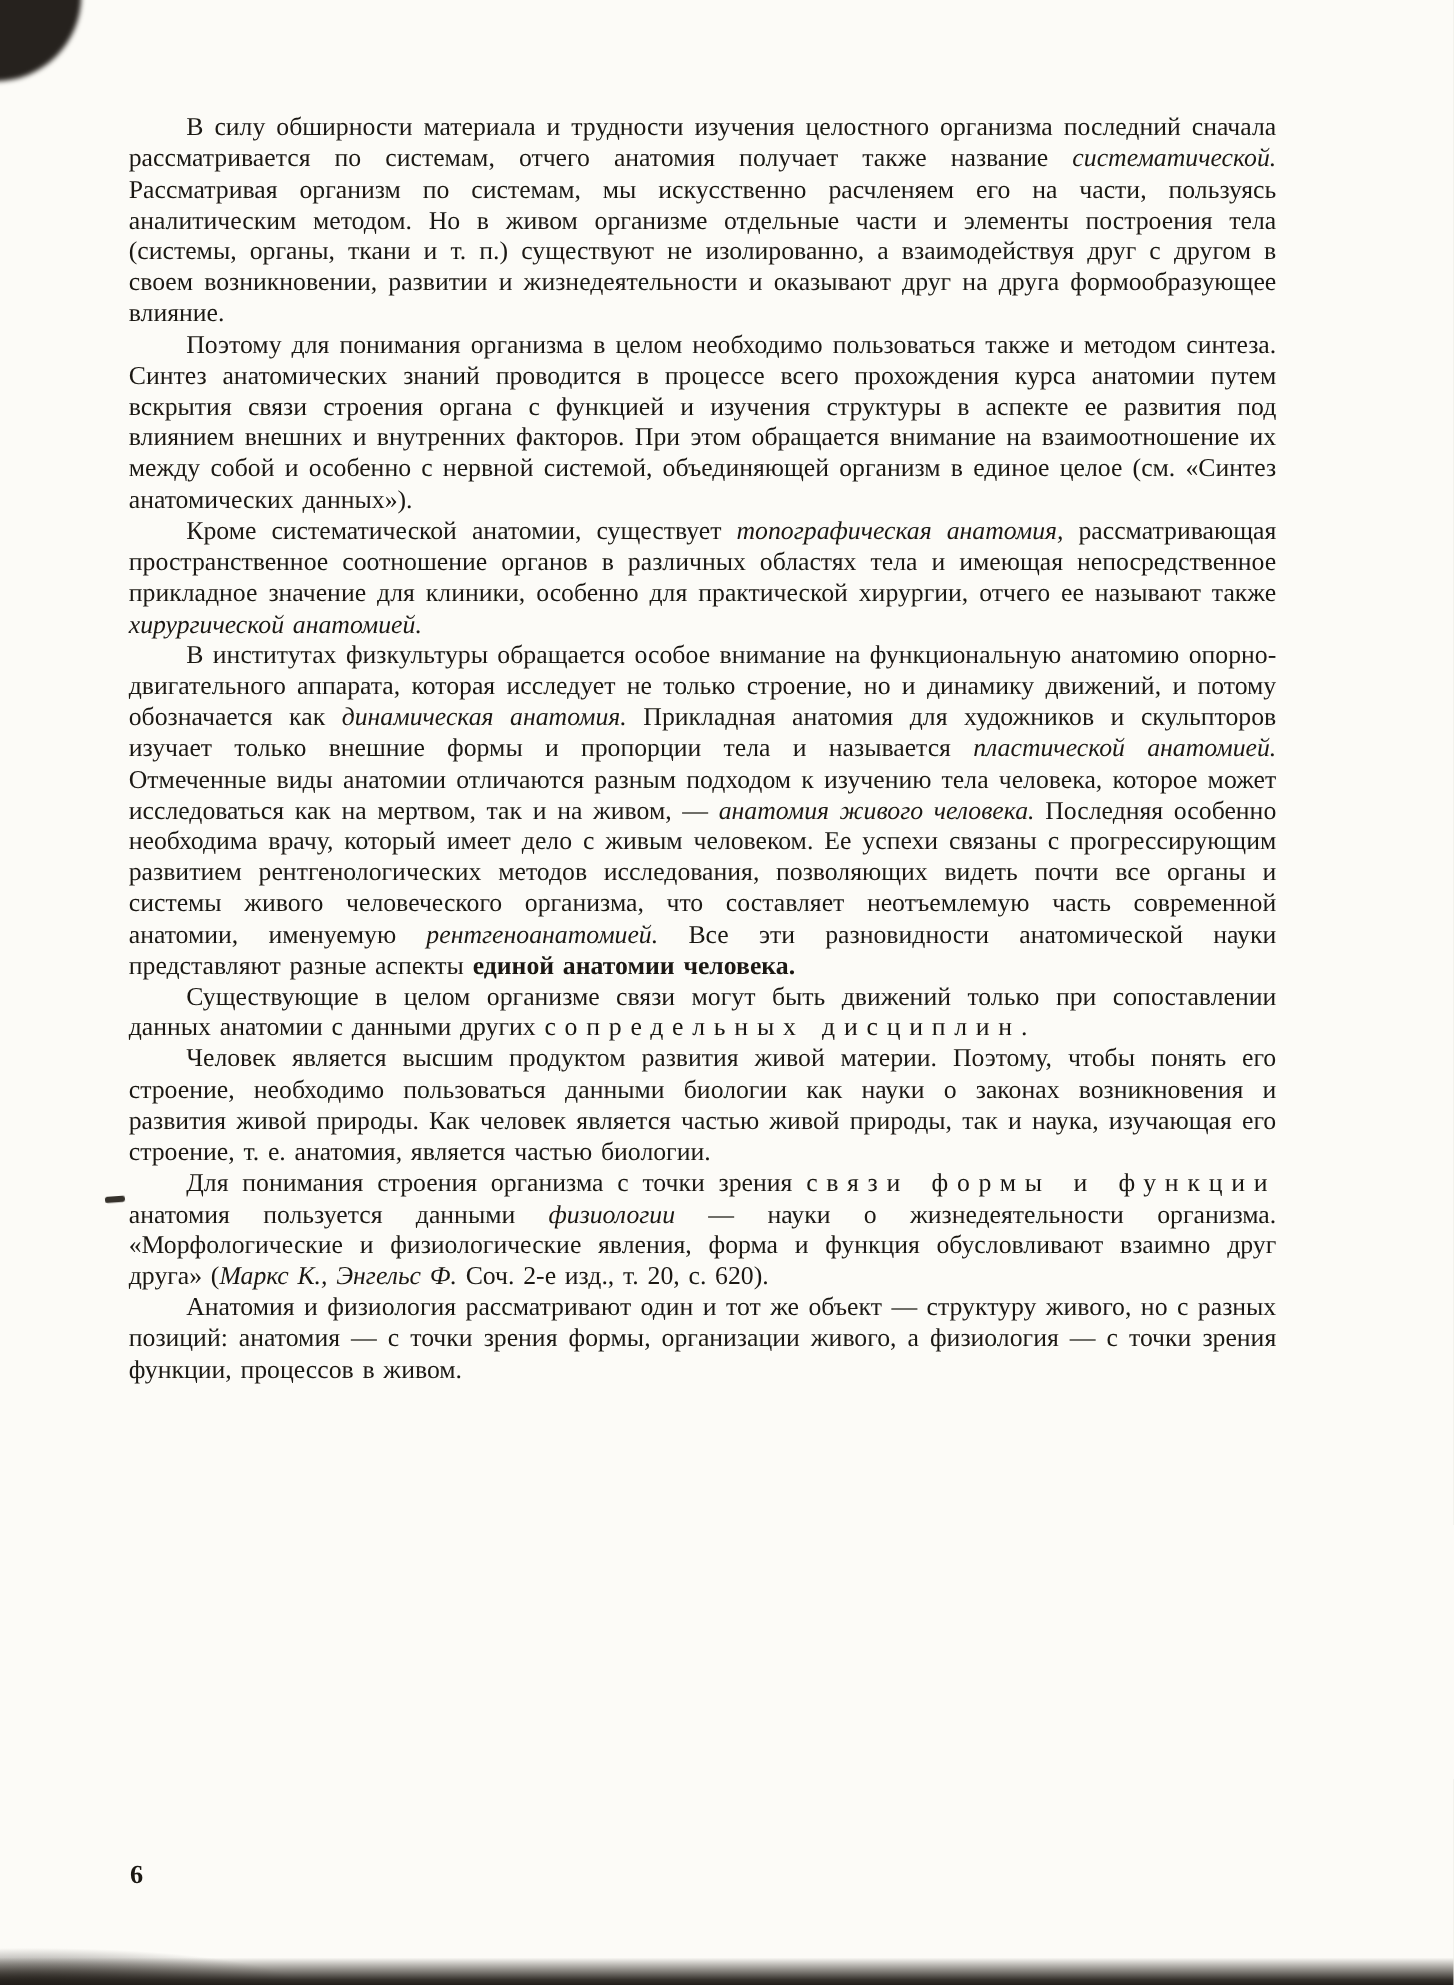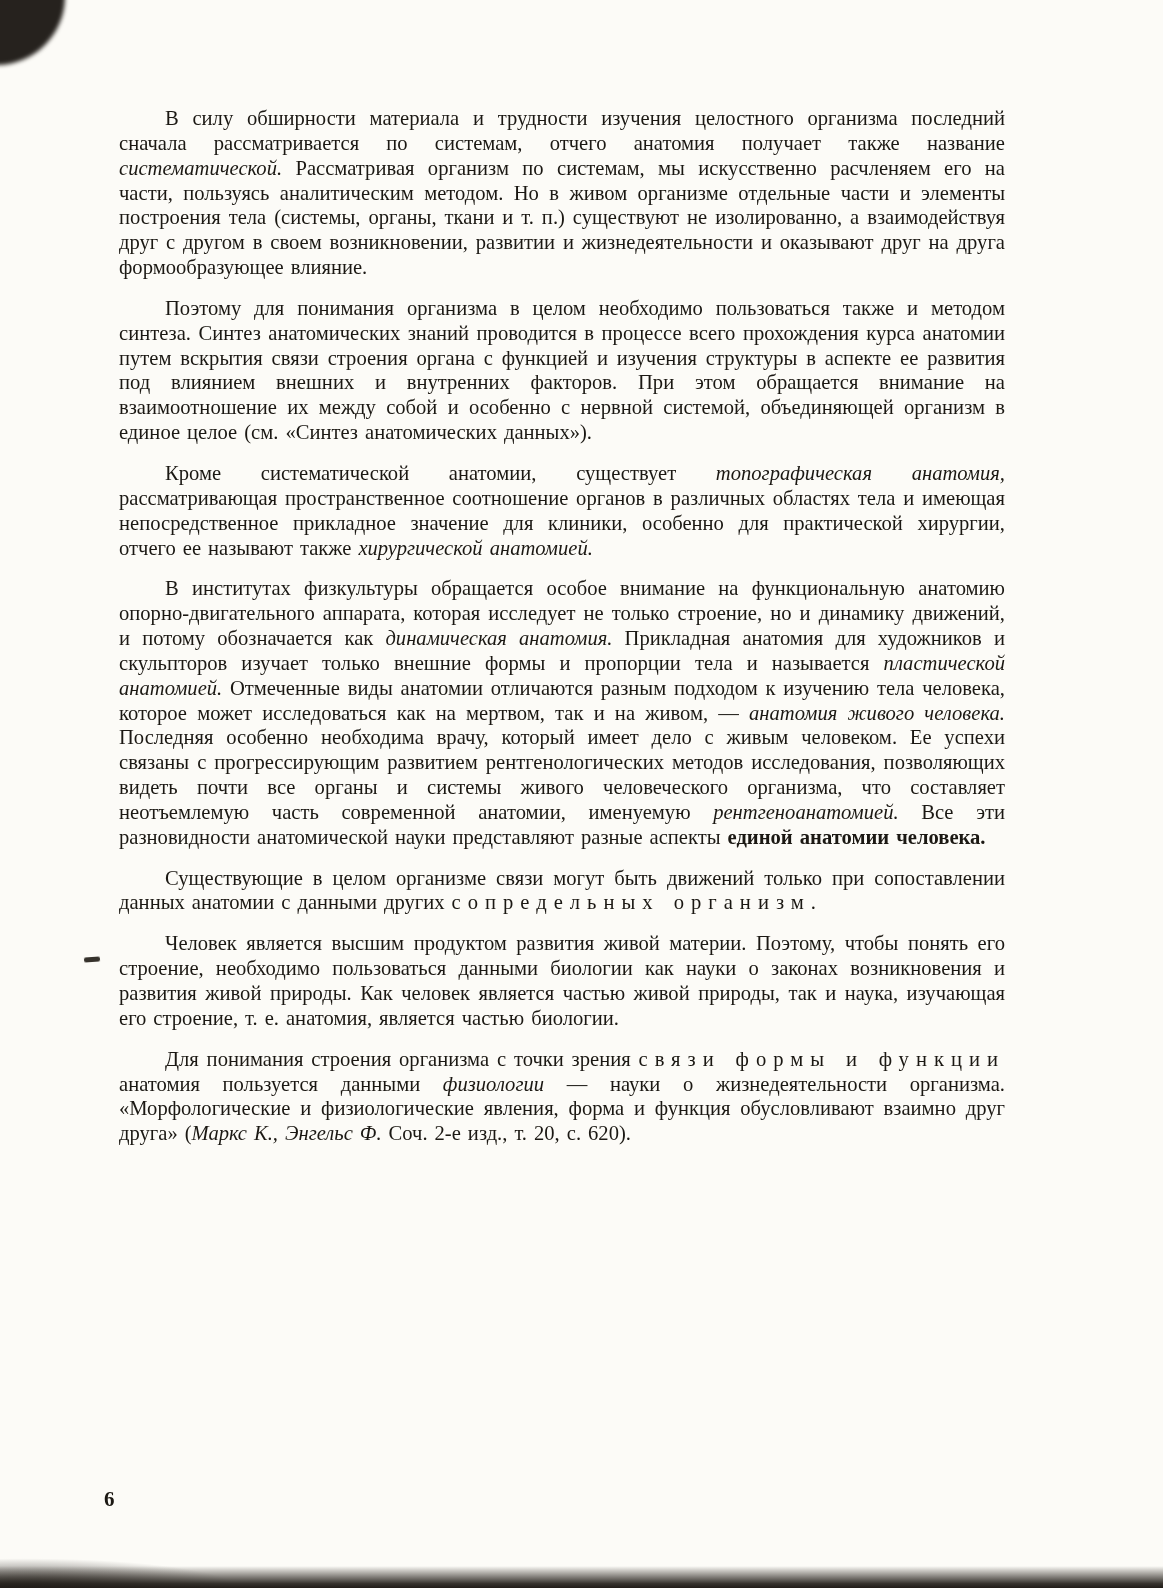--- a/index.html
+++ b/index.html
@@ -63,21 +63,21 @@
   .text-block {
     position: absolute;
     left: 103px;
     top: 90px;
     width: 918px;
     font-size: 20.6px;
     line-height: 24.85px;
     text-align: justify;
   }
   .text-block p {
-    margin: 16px;
+    margin: 0;
     text-indent: 46px;
     word-spacing: 0.09em;
   }
   .seg-normal { font-style: normal; }
   .seg-italic { font-style: italic; }
   .seg-bold   { font-weight: 700; }
   .seg-spaced { letter-spacing: 0.34em; }
   .page-number {
     position: absolute;
     left: 104px;
@@ -90,20 +90,21 @@
 <body>
 
 <div class="page" style="--paper: #fcfbf7; --ink: #1b1813;">
   <div class="corner-artifact"></div>
   <div class="edge-mark"></div>
   <main class="text-block">
       <p><span class="seg-normal">В силу обширности материала и трудности изучения целостного организма последний сначала рассматривается по системам, отчего анатомия получает также название </span><span class="seg-italic">систематической.</span><span class="seg-normal"> Рассматривая организм по системам, мы искусственно расчленяем его на части, пользуясь аналитическим методом. Но в живом организме отдельные части и элементы построения тела (системы, органы, ткани и т. п.) существуют не изолированно, а взаимодействуя друг с другом в своем возникновении, развитии и жизнедеятельности и оказывают друг на друга формообразующее влияние.</span></p>
       <p><span class="seg-normal">Поэтому для понимания организма в целом необходимо пользоваться также и методом синтеза. Синтез анатомических знаний проводится в процессе всего прохождения курса анатомии путем вскрытия связи строения органа с функцией и изучения структуры в аспекте ее развития под влиянием внешних и внутренних факторов. При этом обращается внимание на взаимоотношение их между собой и особенно с нервной системой, объединяющей организм в единое целое (см. «Синтез анатомических данных»).</span></p>
       <p><span class="seg-normal">Кроме систематической анатомии, существует </span><span class="seg-italic">топографическая анатомия,</span><span class="seg-normal"> рассматривающая пространственное соотношение органов в различных областях тела и имеющая непосредственное прикладное значение для клиники, особенно для практической хирургии, отчего ее называют также </span><span class="seg-italic">хирургической анатомией.</span></p>
       <p><span class="seg-normal">В институтах физкультуры обращается особое внимание на функциональную анатомию опорно-двигательного аппарата, которая исследует не только строение, но и динамику движений, и потому обозначается как </span><span class="seg-italic">динамическая анатомия.</span><span class="seg-normal"> Прикладная анатомия для художников и скульпторов изучает только внешние формы и пропорции тела и называется </span><span class="seg-italic">пластической анатомией.</span><span class="seg-normal"> Отмеченные виды анатомии отличаются разным подходом к изучению тела человека, которое может исследоваться как на мертвом, так и на живом, — </span><span class="seg-italic">анатомия живого человека.</span><span class="seg-normal"> Последняя особенно необходима врачу, который имеет дело с живым человеком. Ее успехи связаны с прогрессирующим развитием рентгенологических методов исследования, позволяющих видеть почти все органы и системы живого человеческого организма, что составляет неотъемлемую часть современной анатомии, именуемую </span><span class="seg-italic">рентгеноанатомией.</span><span class="seg-normal"> Все эти разновидности анатомической науки представляют разные аспекты </span><span class="seg-bold">единой анатомии человека.</span></p>
-      <p><span class="seg-normal">Существующие в целом организме связи могут быть движений только при сопоставлении данных анатомии с данными других </span><span class="seg-spaced">сопредельных организм.</span></p>
+      <p><span class="seg-normal">Существующие в целом организме связи могут быть движений только при сопоставлении данных анатомии с данными других </span><span class="seg-spaced">сопредельных дисциплин.</span></p>
       <p><span class="seg-normal">Человек является высшим продуктом развития живой материи. Поэтому, чтобы понять его строение, необходимо пользоваться данными биологии как науки о законах возникновения и развития живой природы. Как человек является частью живой природы, так и наука, изучающая его строение, т. е. анатомия, является частью биологии.</span></p>
       <p><span class="seg-normal">Для понимания строения организма с точки зрения </span><span class="seg-spaced">связи формы и функции</span><span class="seg-normal"> анатомия пользуется данными </span><span class="seg-italic">физиологии</span><span class="seg-normal"> — науки о жизнедеятельности организма. «Морфологические и физиологические явления, форма и функция обусловливают взаимно друг друга» (</span><span class="seg-italic">Маркс К., Энгельс Ф.</span><span class="seg-normal"> Соч. 2-е изд., т. 20, с. 620).</span></p>
+      <p><span class="seg-normal">Анатомия и физиология рассматривают один и тот же объект — структуру живого, но с разных позиций: анатомия — с точки зрения формы, организации живого, а физиология — с точки зрения функции, процессов в живом.</span></p>
     </main>
   <div class="page-number">6</div>
   <div class="bottom-band-left"></div>
   <div class="bottom-band"></div>
 </div>
 
 </body></html>

